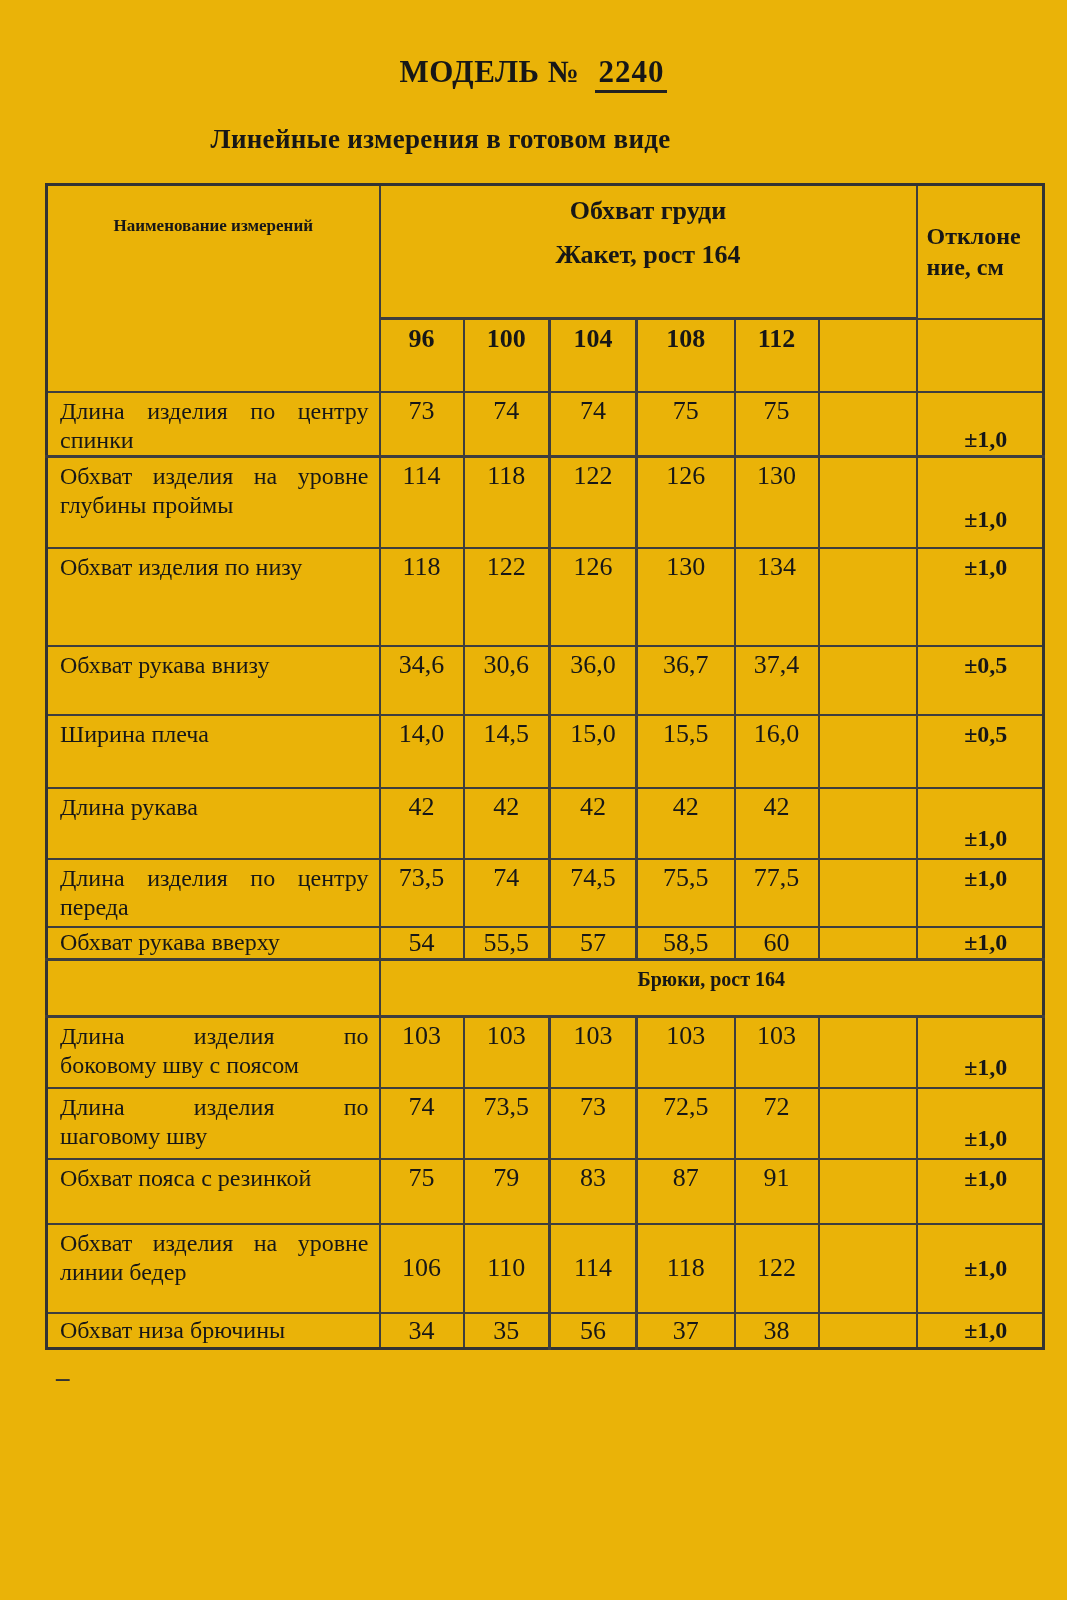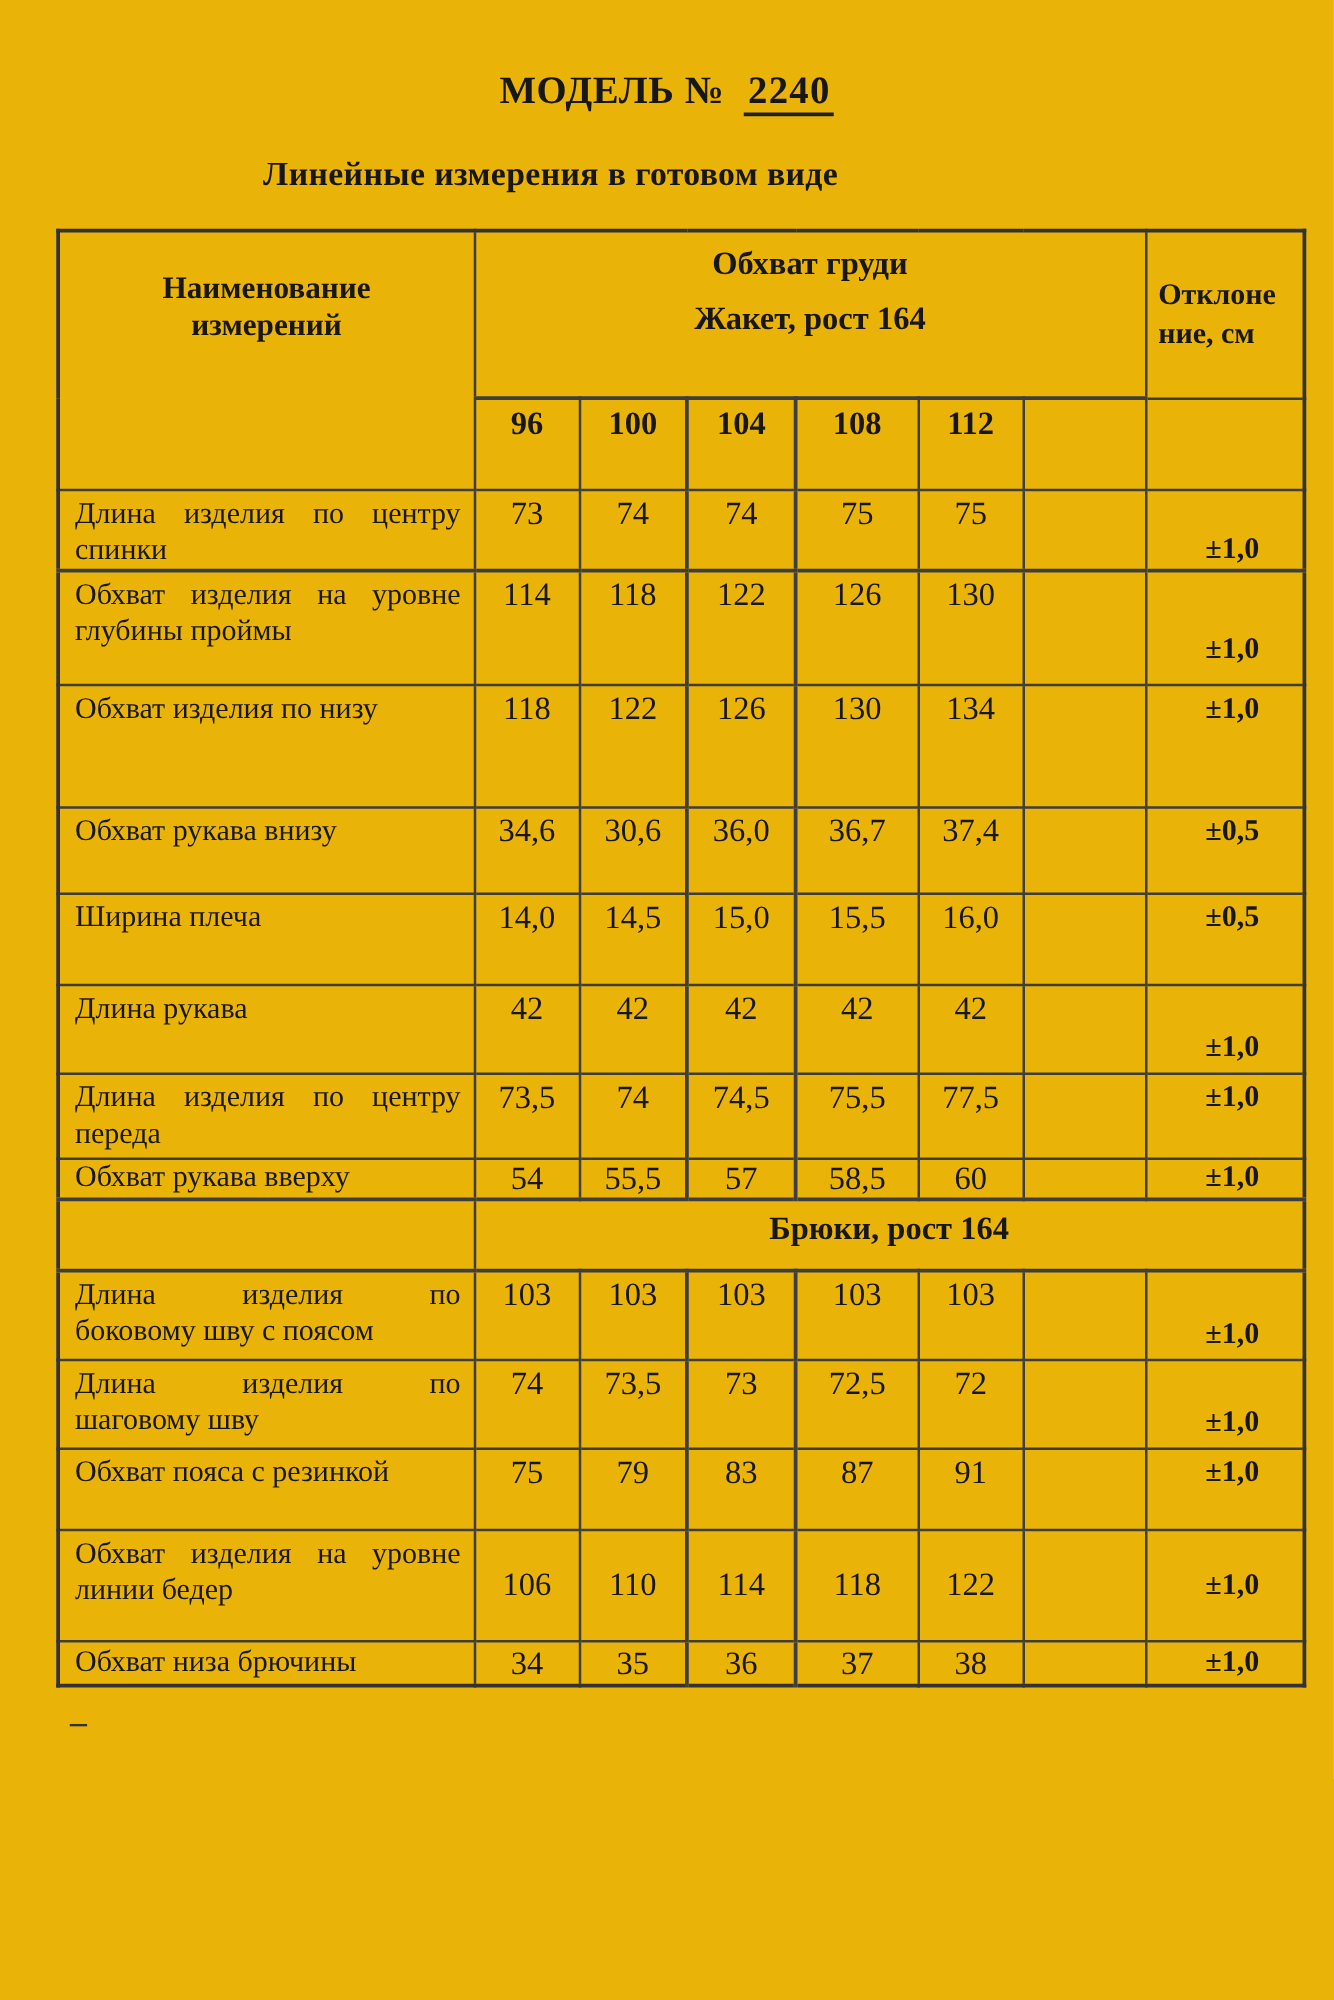--- a/index.html
+++ b/index.html
@@ -38,21 +38,21 @@
     border:3px solid #333;
   }
   td{
     border:2px solid #3e3e3e;
     padding:0;
     vertical-align:top;
     overflow:hidden;
   }
   
   td.name-h{
-    text-align:center;font-weight:bold;font-size:25px;line-height:1.2;
+    text-align:center;font-weight:bold;font-size:17px;line-height:1.2;
     padding:30px 30px 0 30px;vertical-align:top;
     border-right-width:2.5px;
   }
   td.chest-h{
     text-align:center;font-weight:bold;font-size:26px;
     padding-top:10px;vertical-align:top;
     border-bottom-width:3.5px;
   }
   td.chest-h .l2{display:block;margin-top:14px;}
   td.dev-h{
@@ -60,21 +60,21 @@
     font-weight:bold;font-size:24px;line-height:1.3;
     padding-left:9px;
   }
   td.size{
     text-align:center;font-weight:bold;font-size:26px;
     padding-top:4px;
   }
   
   tr.sec td{border-top-width:3.5px;border-bottom-width:3.5px;}
   td.sec-h{
-    text-align:center;font-weight:bold;font-size:26px;
+    text-align:center;font-weight:bold;font-size:20px;
     padding-top:7px;
   }
   
   td.lbl{
     font-size:24px;line-height:1.22;
     text-align:justify;
     padding:4px 10px 0 12px;
     border-right-width:2.5px;
   }
   .jline{display:block;text-align:justify;text-align-last:justify;}
@@ -288,21 +288,21 @@
       <td class="v bl3">118</td>
       <td class="v">122</td>
       <td></td>
       <td class="dev dv-m">±1,0</td>
     </tr>
 
     <tr class="cmp" style="height:36px">
       <td class="lbl">Обхват низа брючины</td>
       <td class="v">34</td>
       <td class="v">35</td>
-      <td class="v bl3">36</td>
+      <td class="v bl3">56</td>
       <td class="v bl3">37</td>
       <td class="v">38</td>
       <td></td>
       <td class="dev dv-m">±1,0</td>
     </tr>
   </tbody>
     </table>
 
   <div class="dash">–</div>
 

